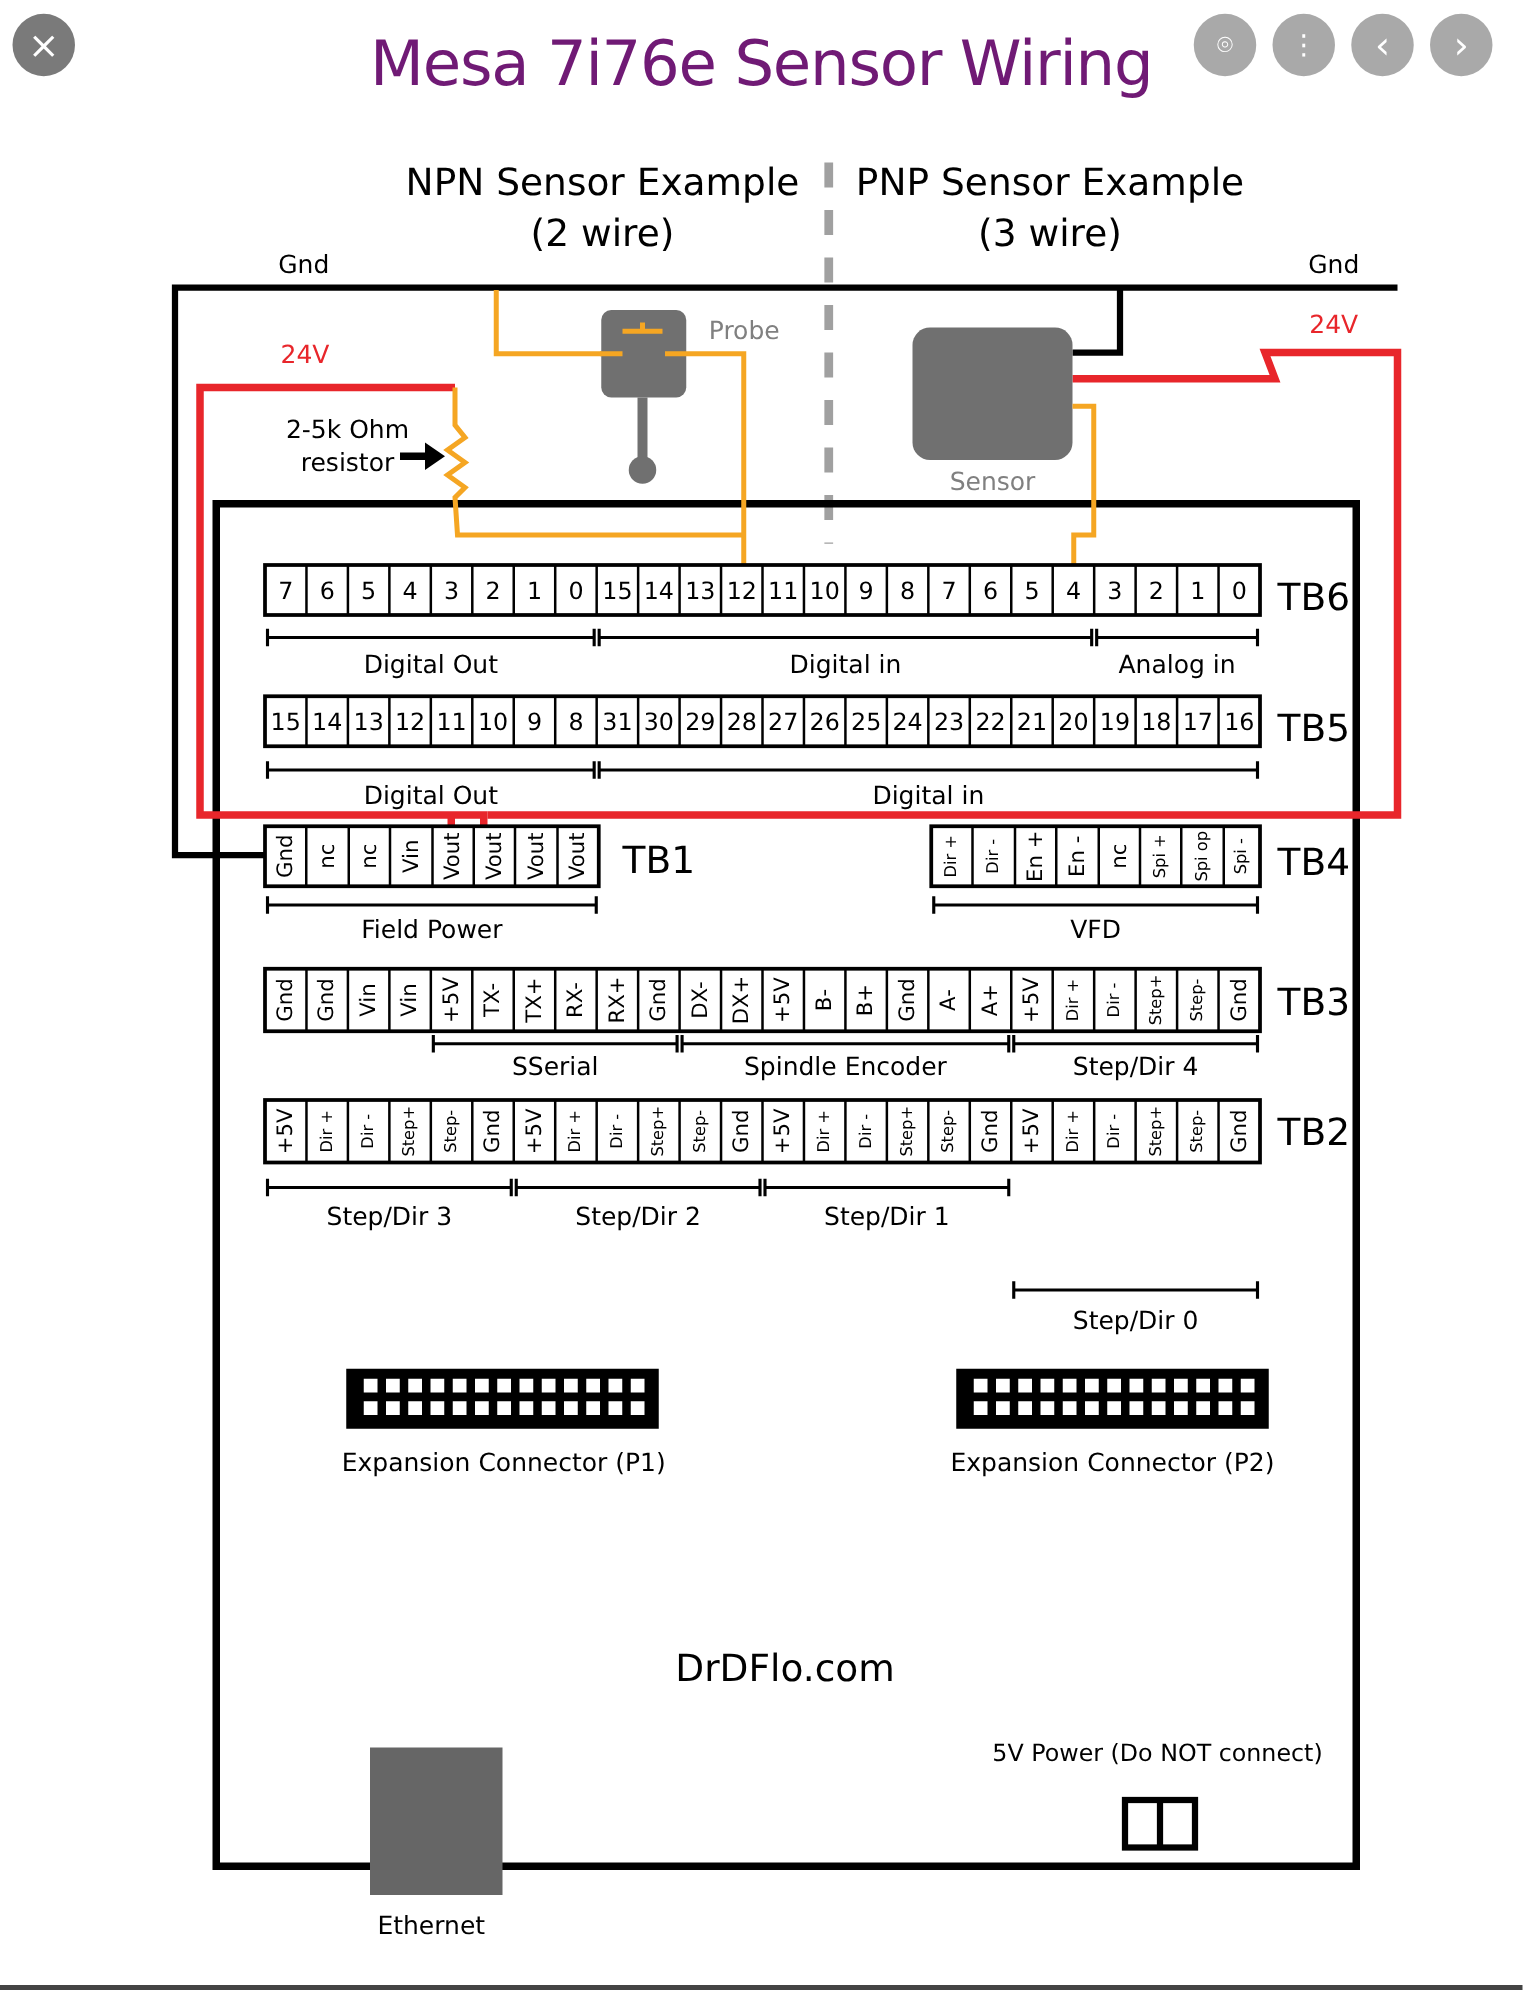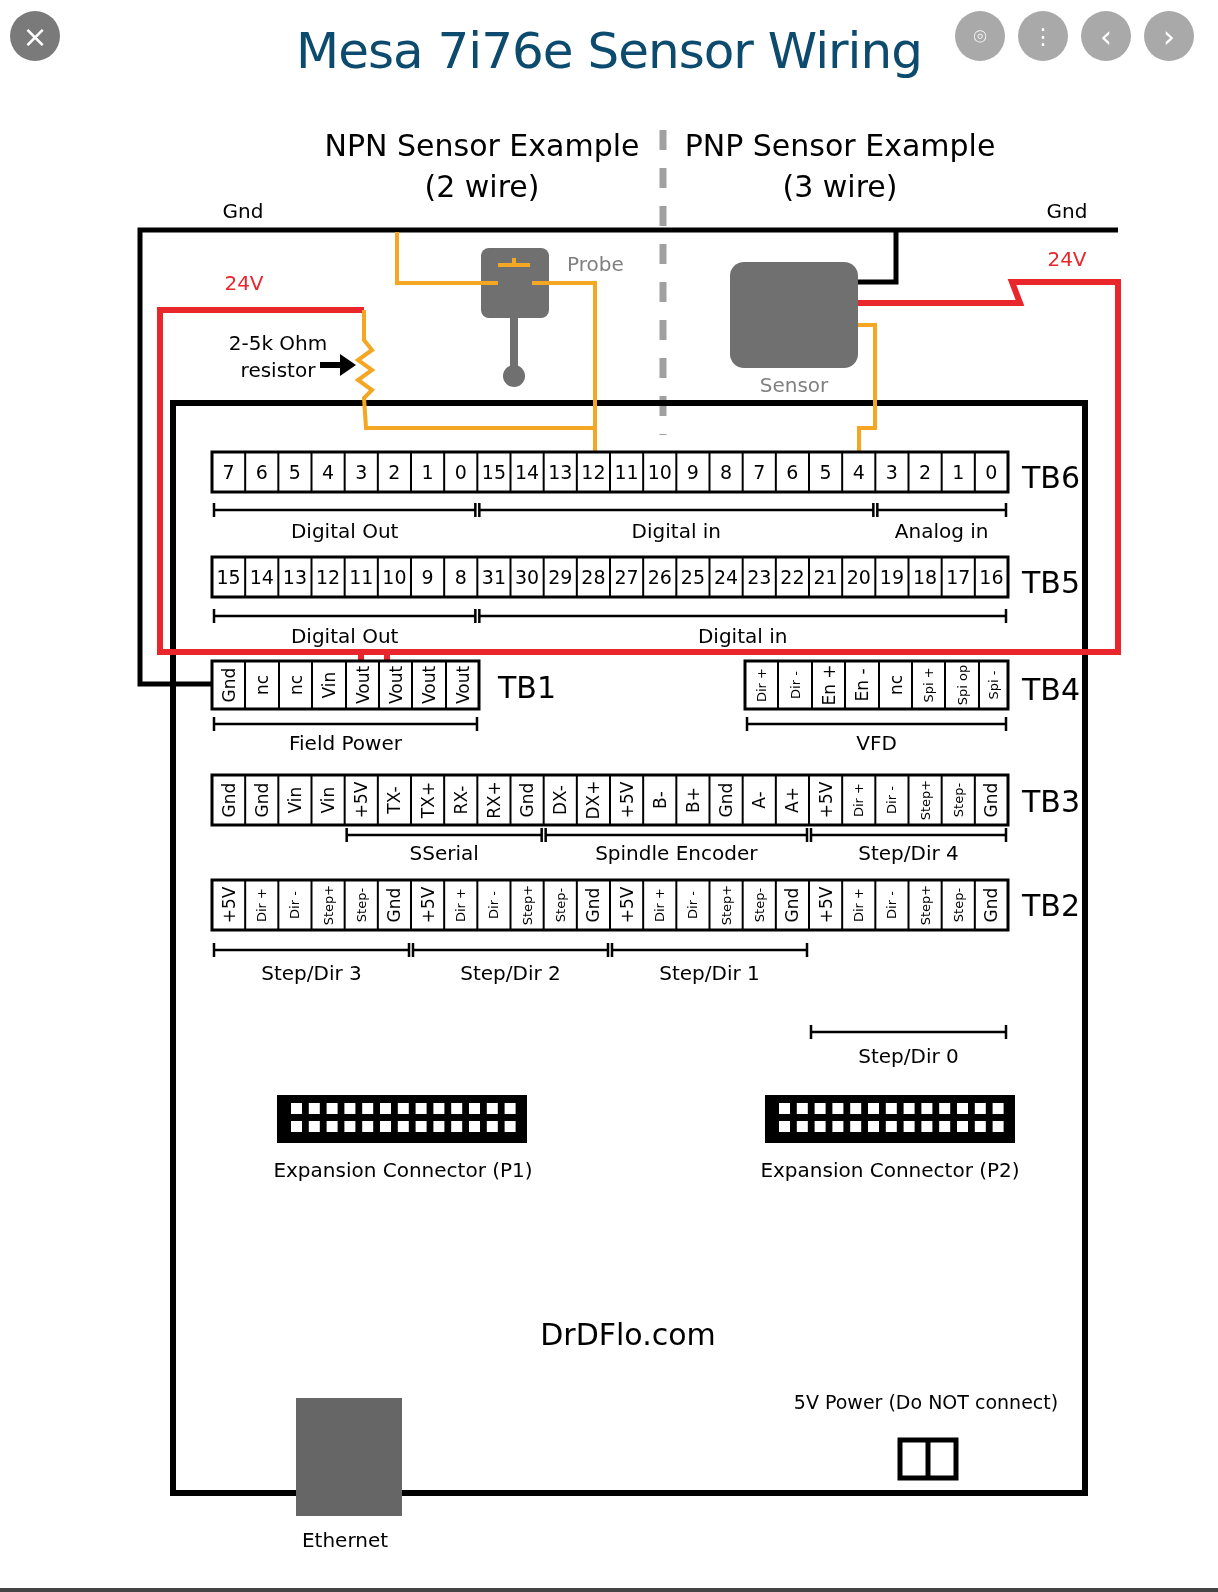--- a/index.html
+++ b/index.html
@@ -1,18 +1,18 @@
 <!DOCTYPE html>
 <html><head>
 <meta charset="utf-8">
 <style>
   html, body { margin:0; padding:0; background:#ffffff; }
   body { width:1218px; height:1592px; position:relative; overflow:hidden; font-family:"DejaVu Sans", sans-serif; color:#111; }
   .abs { position:absolute; }
-  .title { left:0; width:1218px; top:22px; text-align:center; font-size:50px; letter-spacing:-1px; color:#0c4a6e; font-family:"DejaVu Sans", sans-serif; }
+  .title { left:0; width:1218px; top:22px; text-align:center; font-size:50px; letter-spacing:-1px; color:#701a75; font-family:"DejaVu Sans", sans-serif; }
   .circle-btn { position:absolute; width:50px; height:50px; border-radius:50%; background:#a9a9a9; color:#fff; display:flex; align-items:center; justify-content:center; font-size:22px; }
   .close-btn { background:#7a7a7a; font-size:30px; }
   svg.diagram { position:absolute; left:0; top:0; width:1218px; height:1592px; }
   .lbl { font-family:"DejaVu Sans", sans-serif; }
   .bottom-bar { position:absolute; left:0; top:1588px; width:1218px; height:4px; background:#444; }
 </style>
 </head>
 <body>
 
 <div class="circle-btn close-btn" style="left:10px;top:11px;">

